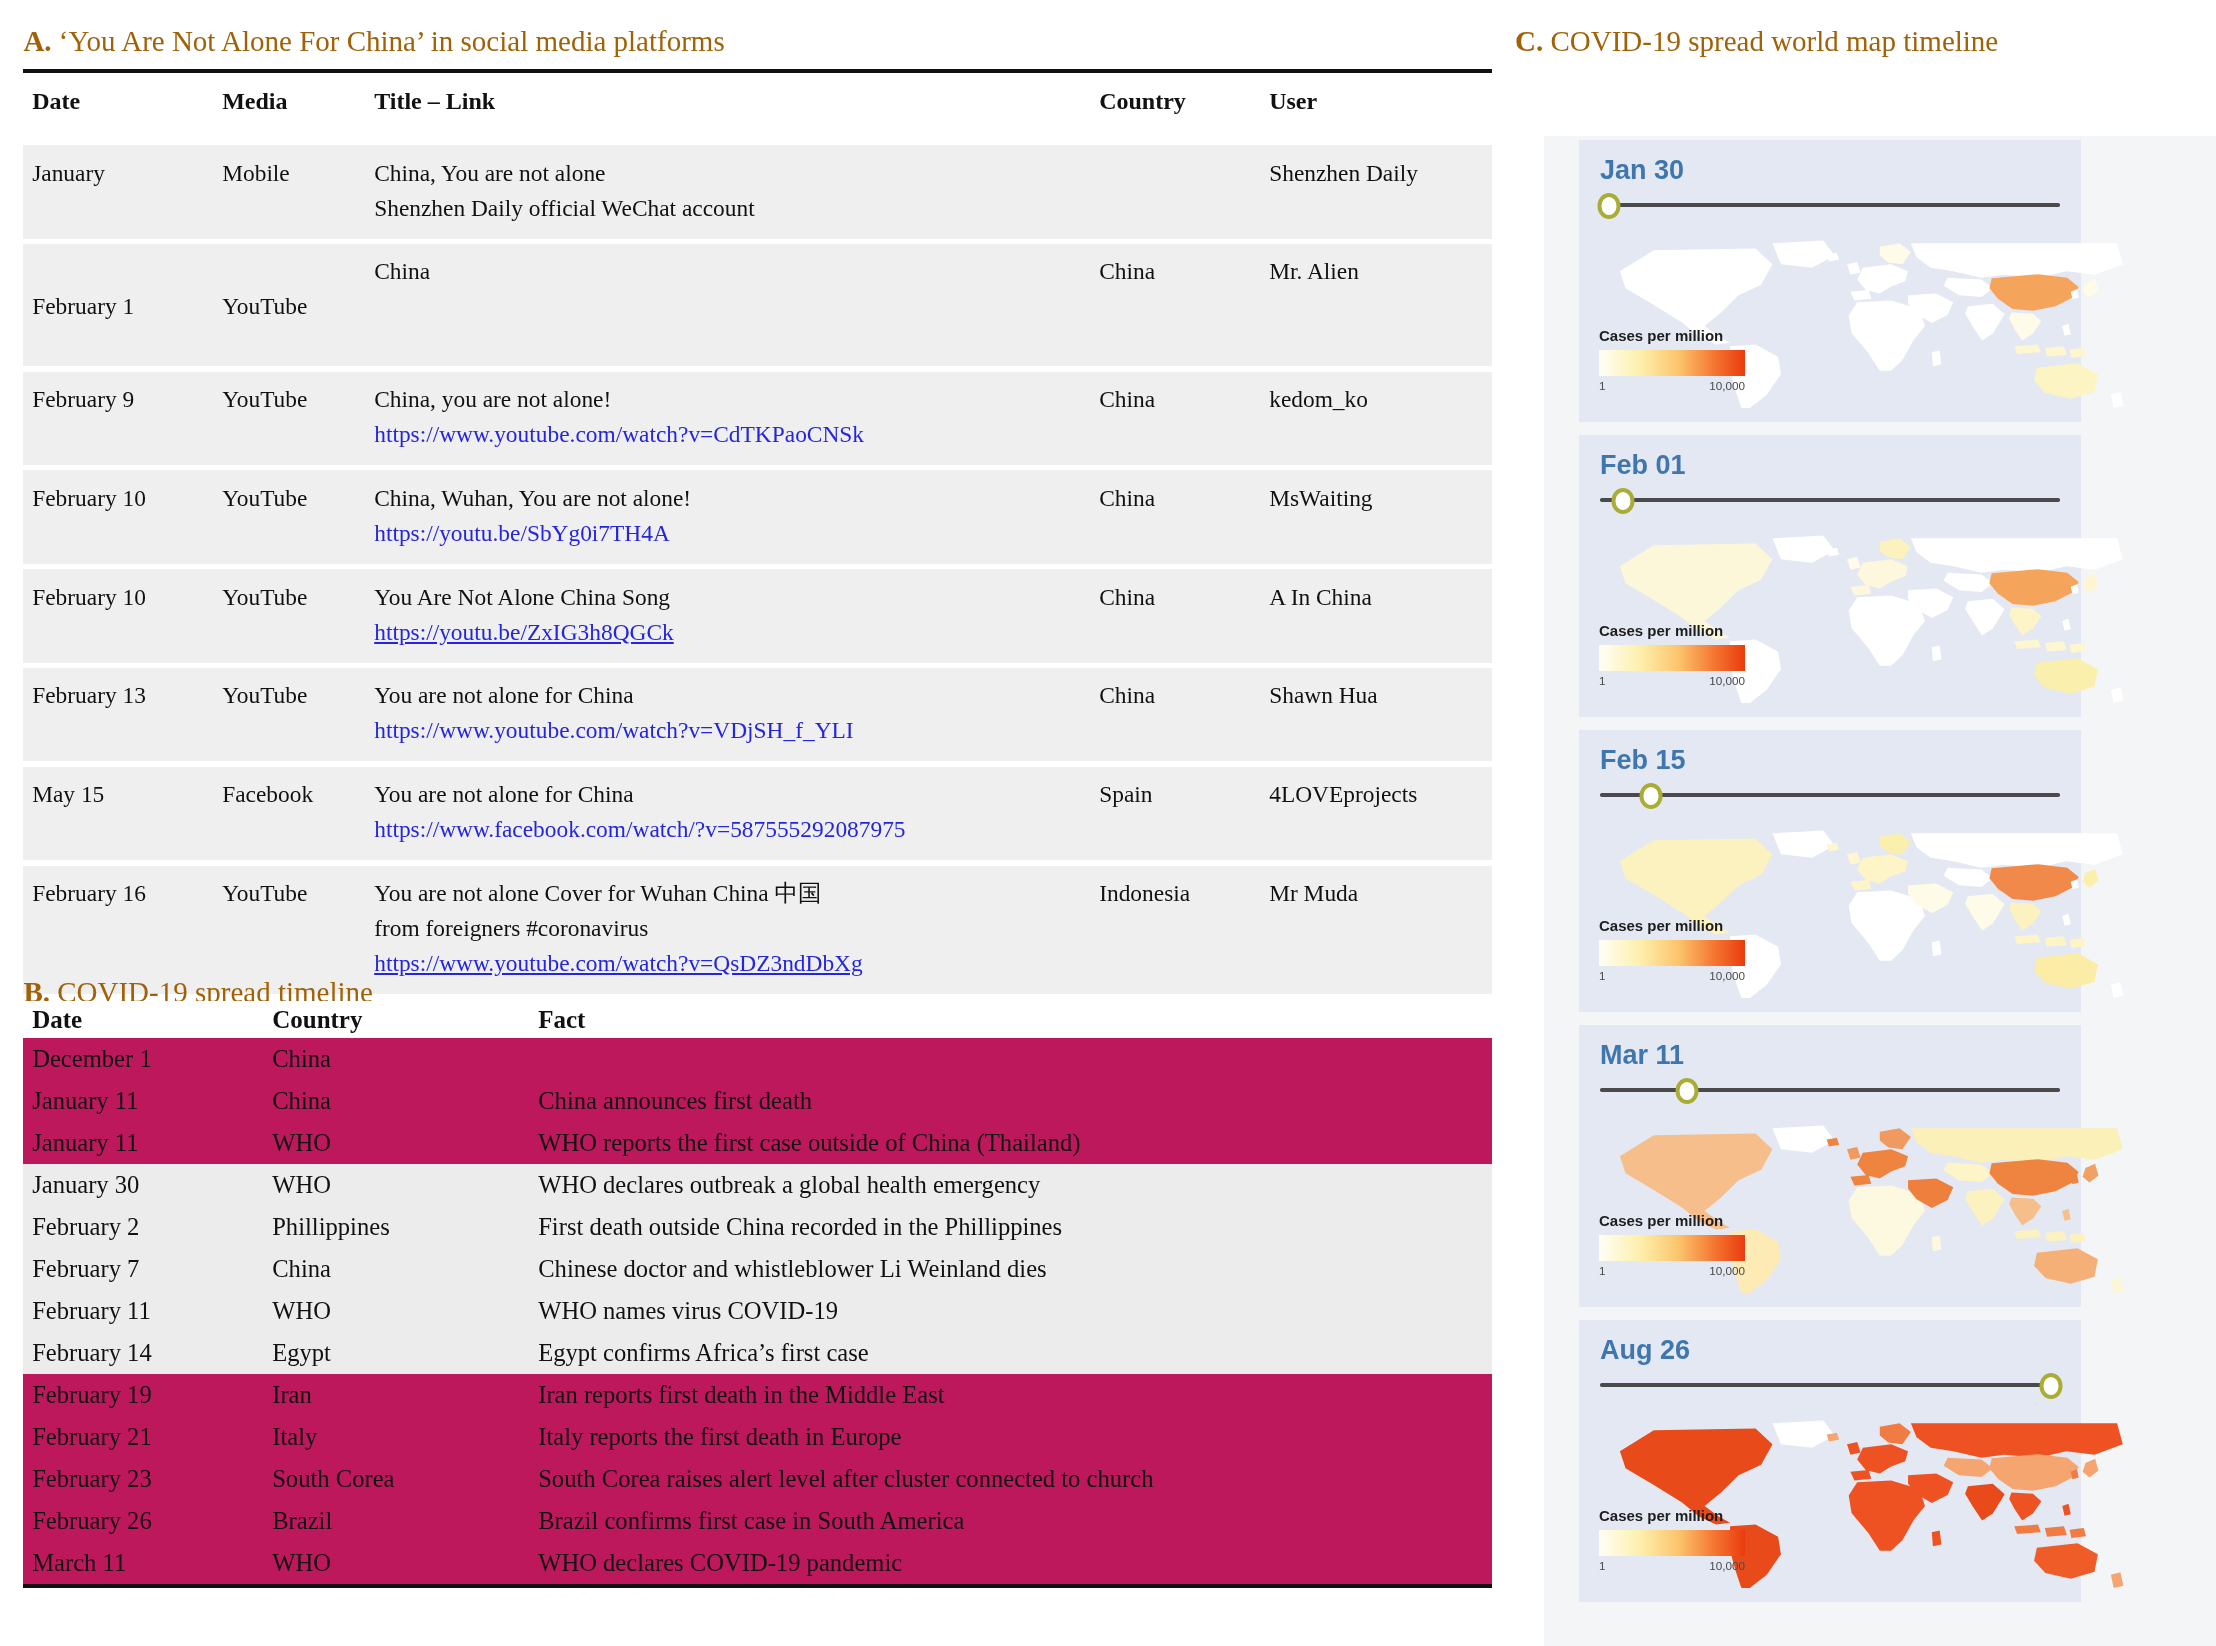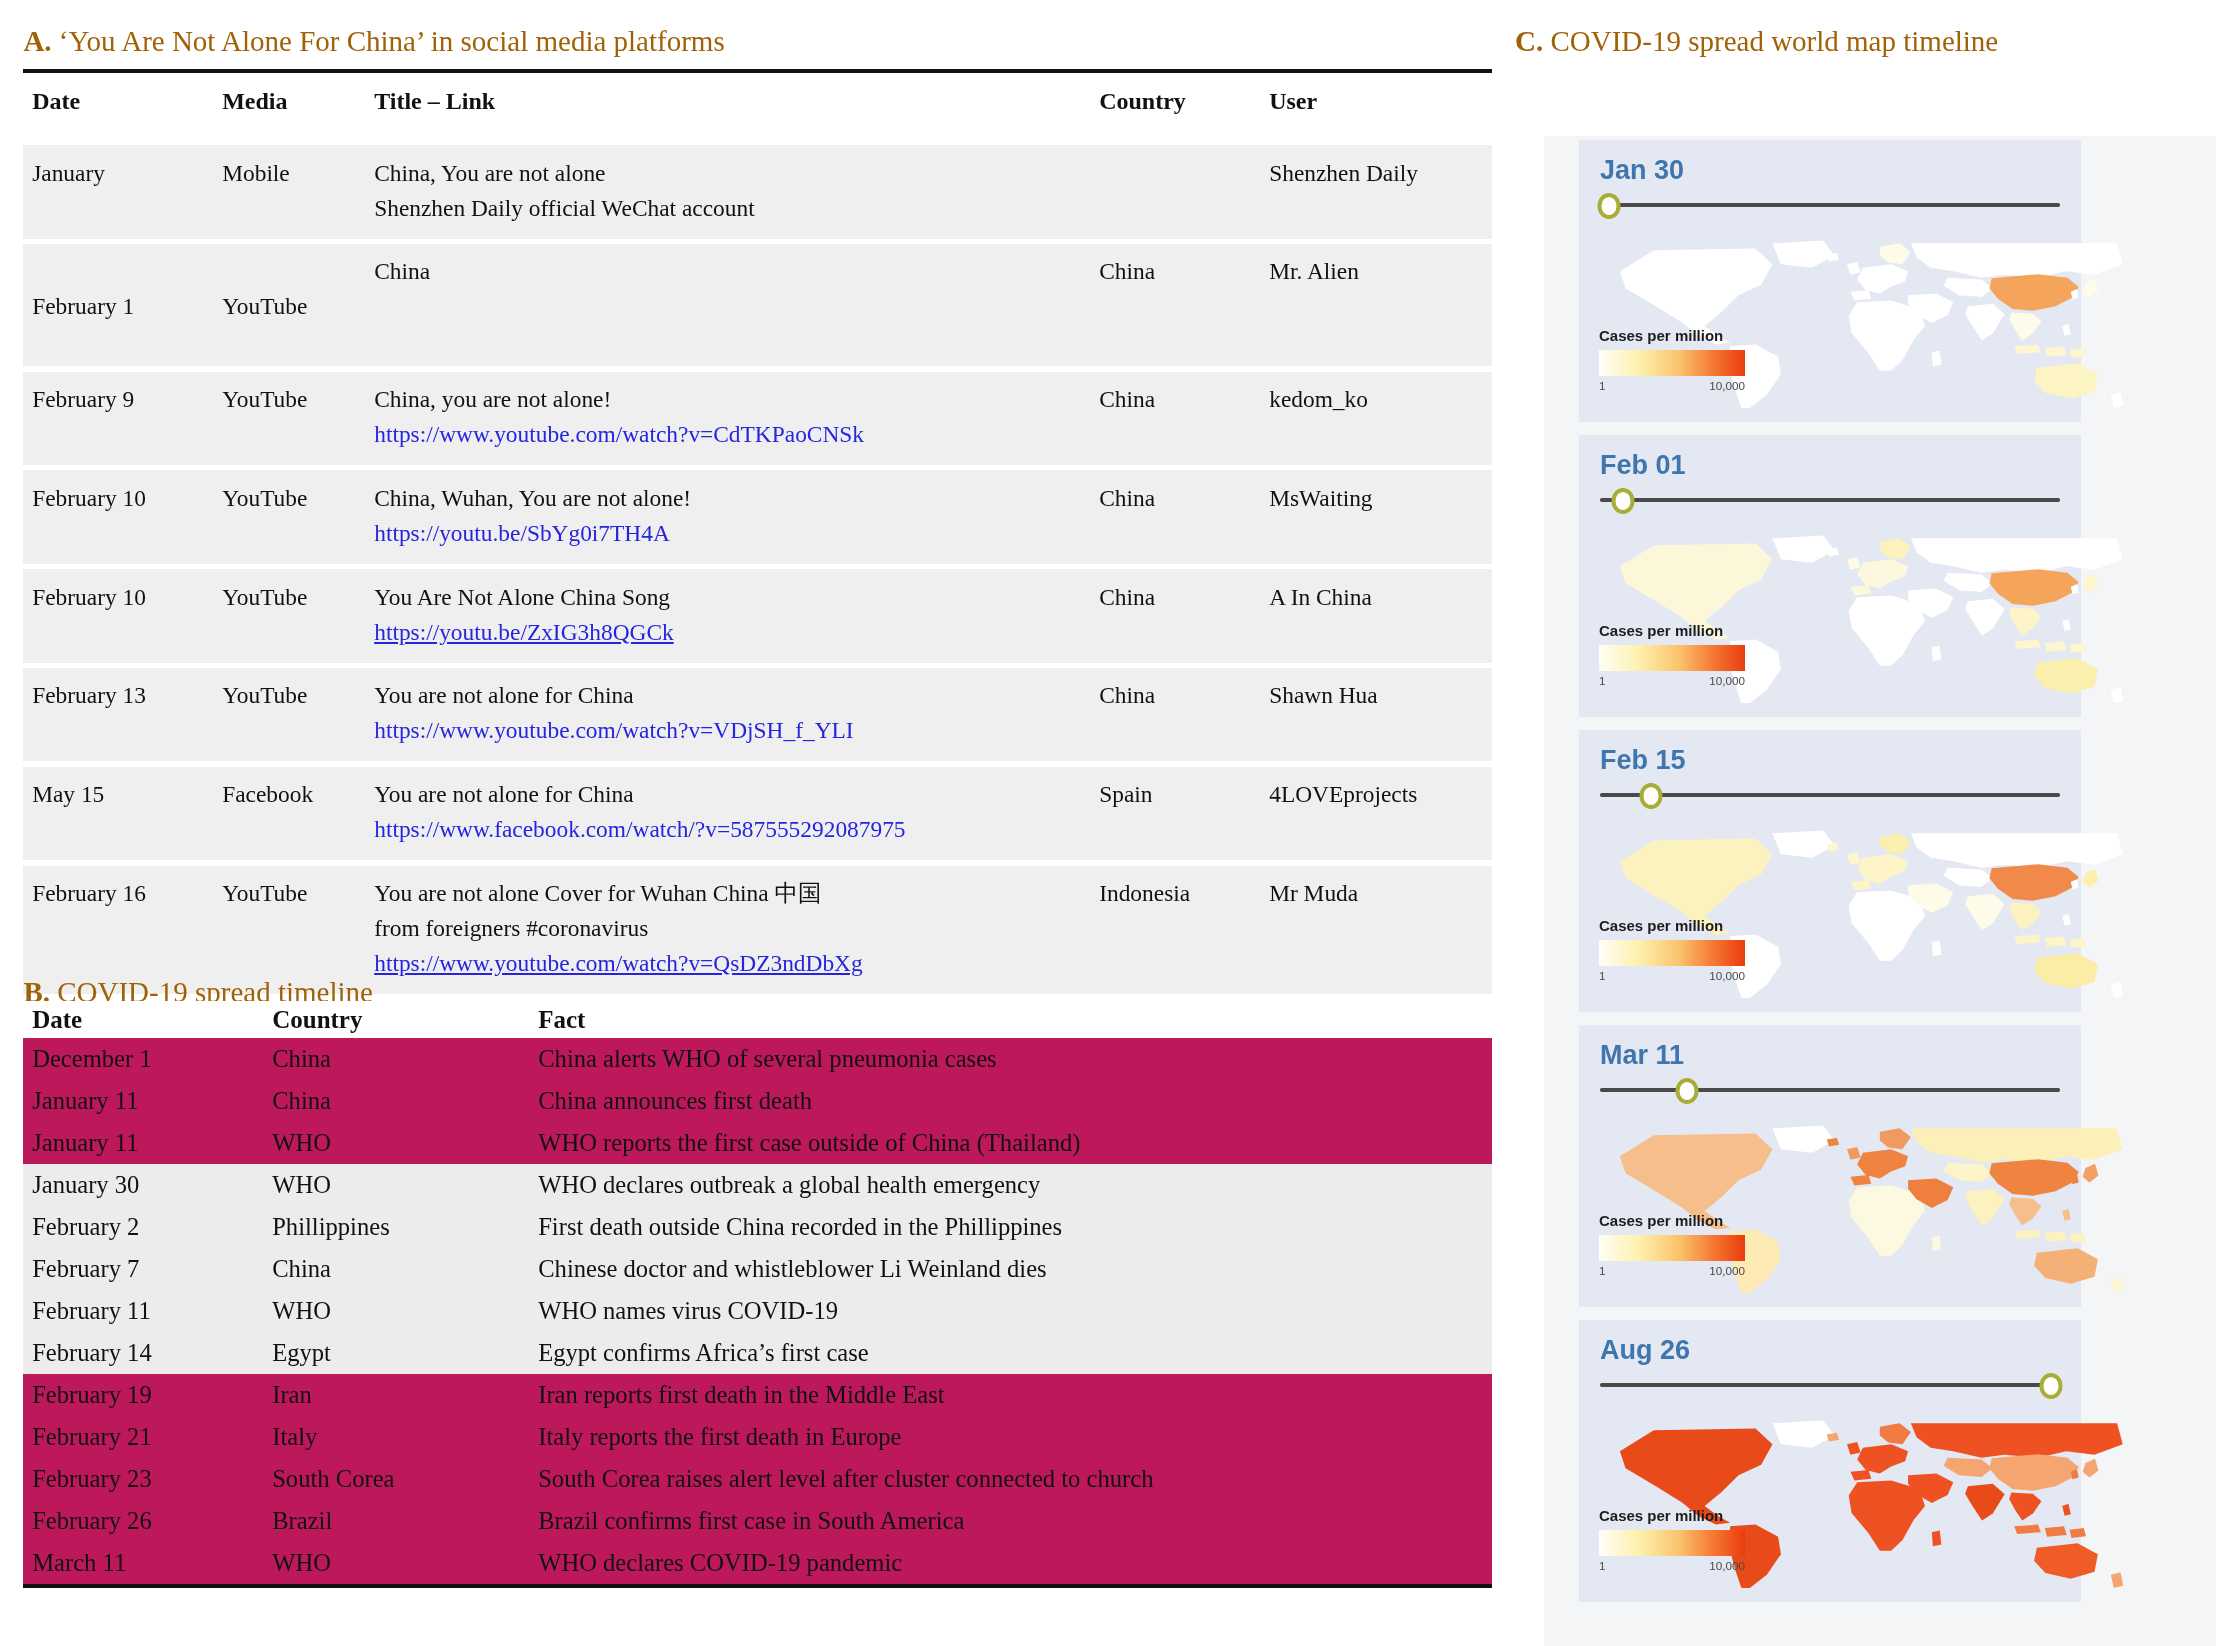--- a/index.html
+++ b/index.html
@@ -138,21 +138,20 @@
   <div class="table-b">
     <div class="hdr-b">
       <div class="cell">Date</div>
       <div class="cell">Country</div>
       <div class="cell">Fact</div>
     </div>
     <div class="bottom-rule" id="table-b-body">
         <div class="row-b">
       <div class="cell c-date">December 1</div>
       <div class="cell c-country">China</div>
-      <div class="cell c-fact">China alerts WHO of several pneumonia cases</div>
     </div>
         <div class="row-b">
       <div class="cell c-date">January 11</div>
       <div class="cell c-country">China</div>
       <div class="cell c-fact">China announces first death</div>
     </div>
         <div class="row-b">
       <div class="cell c-date">January 11</div>
       <div class="cell c-country">WHO</div>
       <div class="cell c-fact">WHO reports the first case outside of China (Thailand)</div>

